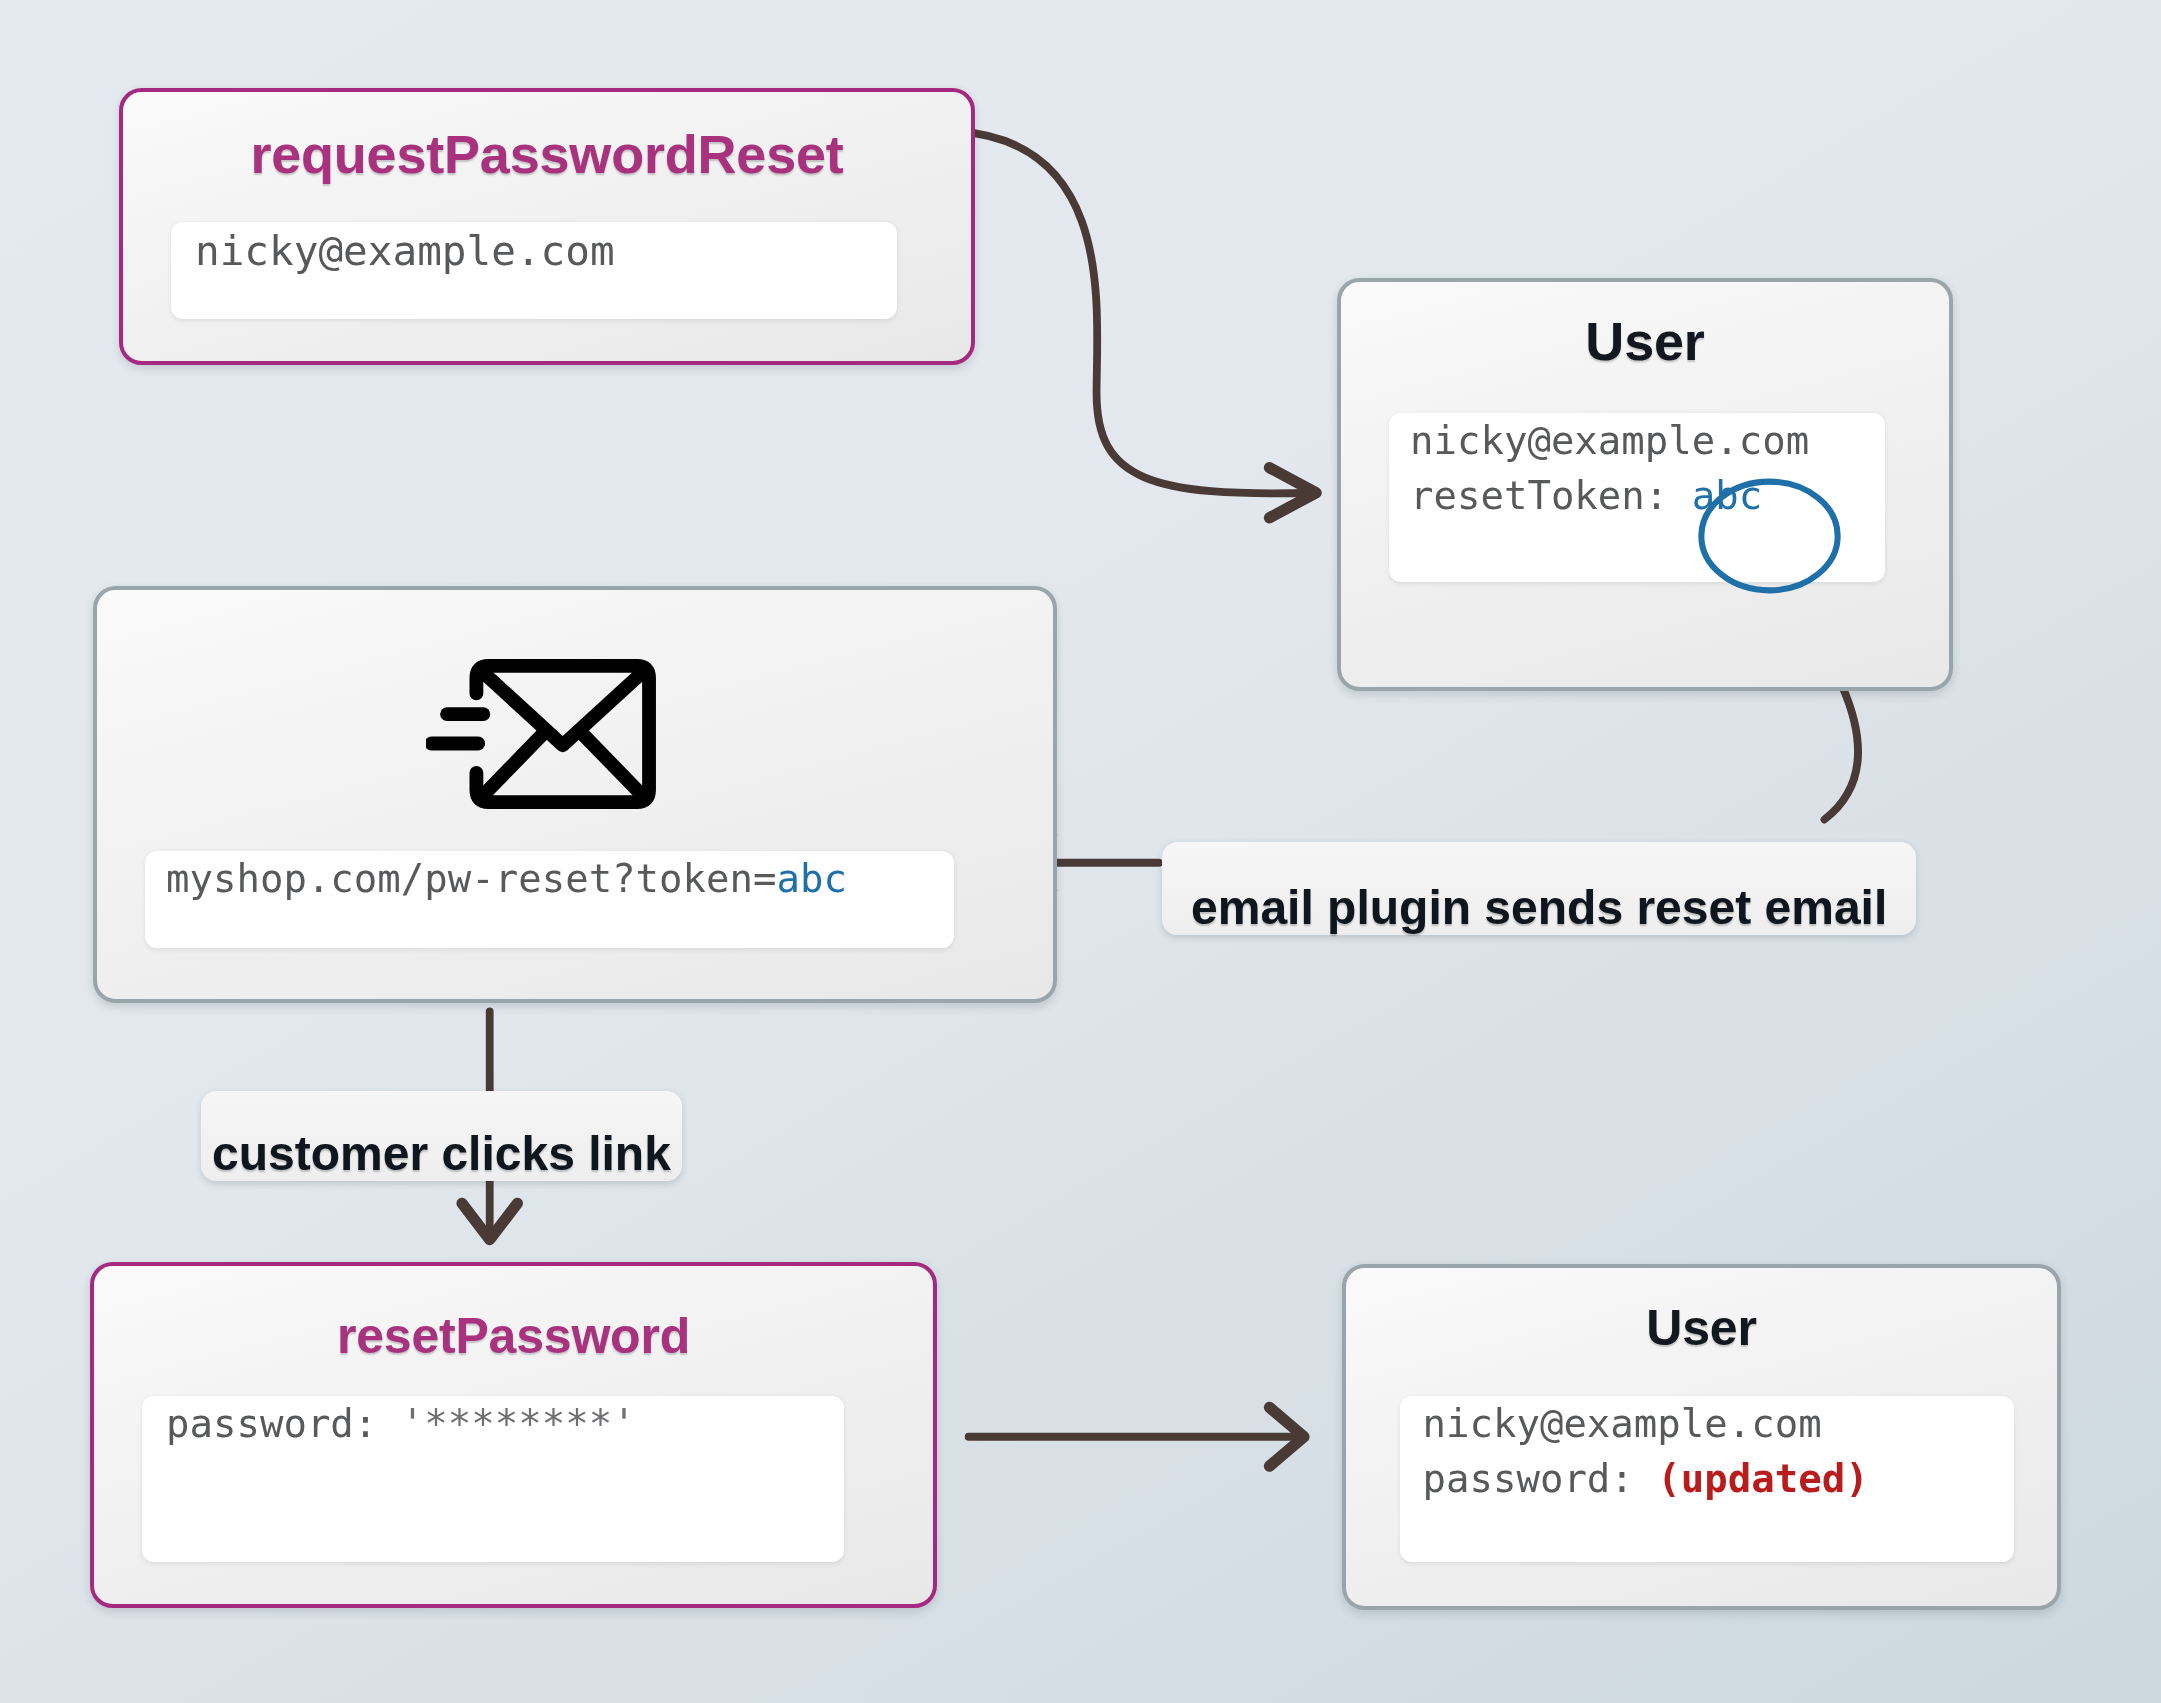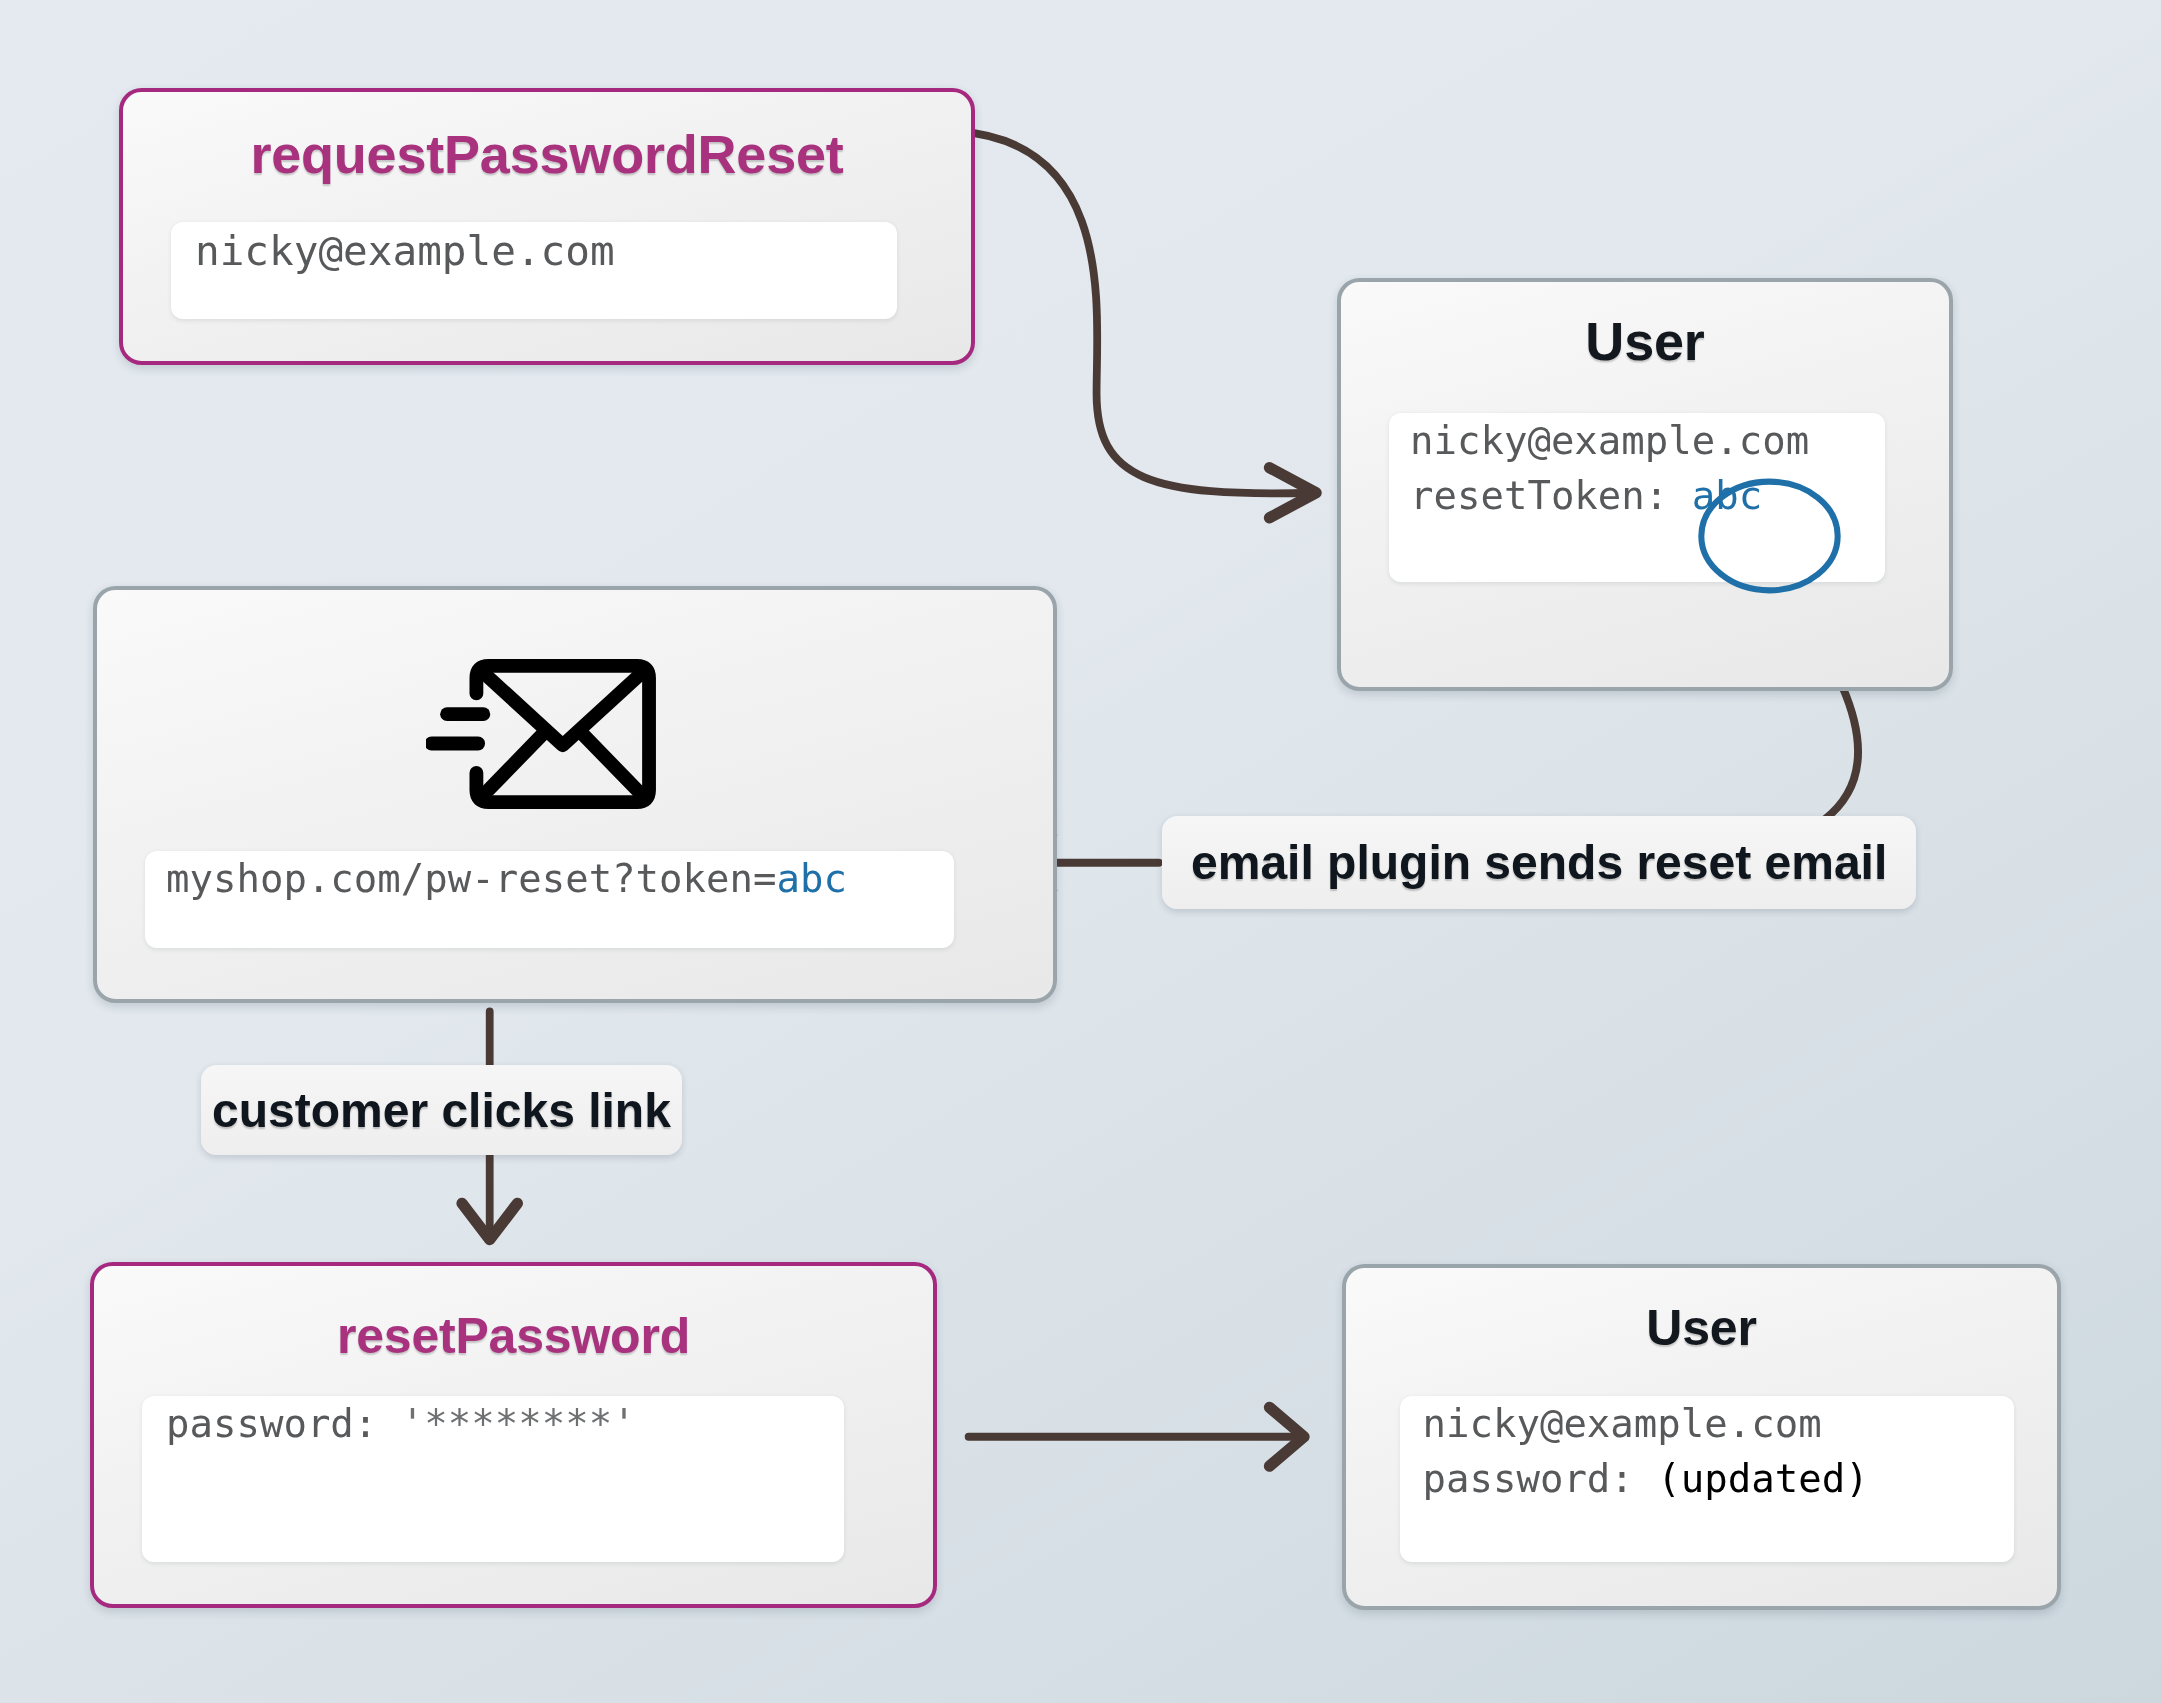--- a/index.html
+++ b/index.html
@@ -48,36 +48,37 @@
     border-radius: 12px;
     font-family: "DejaVu Sans Mono", "Liberation Mono", monospace;
     color: #58595b;
     display: flex;
     flex-direction: column;
     box-shadow: 0 1.7px 4.3px rgba(40,55,70,0.10);
   }
   .field .line { white-space: pre; line-height: 1.42; }
 
   .tok-blue  { color: #1f6fa8; }
-  .tok-green { color: #000000; }
+  .tok-green { color: #b91c1c; font-weight: bold; }
   .tok-gray  { color: #6f7072; }
 
   
   .pill {
     position: absolute;
     background: linear-gradient(180deg, #f6f6f6 0%, #eeeeee 100%);
     border-radius: 15.6px;
     display: flex;
-    align-items: center;
+    align-items: flex-end;
     justify-content: center;
     font-weight: bold;
     color: #10161d;
     text-shadow: 0 1.7px 1.7px rgba(0,0,0,0.22);
     box-shadow: 0 2.6px 6px rgba(40,55,70,0.17);
     white-space: nowrap;
+    margin-top: 26px;
   }
 
   
   #edges {
     position: absolute;
     inset: 0;
     width: 2162px;
     height: 1703px;
     pointer-events: none;
   }

